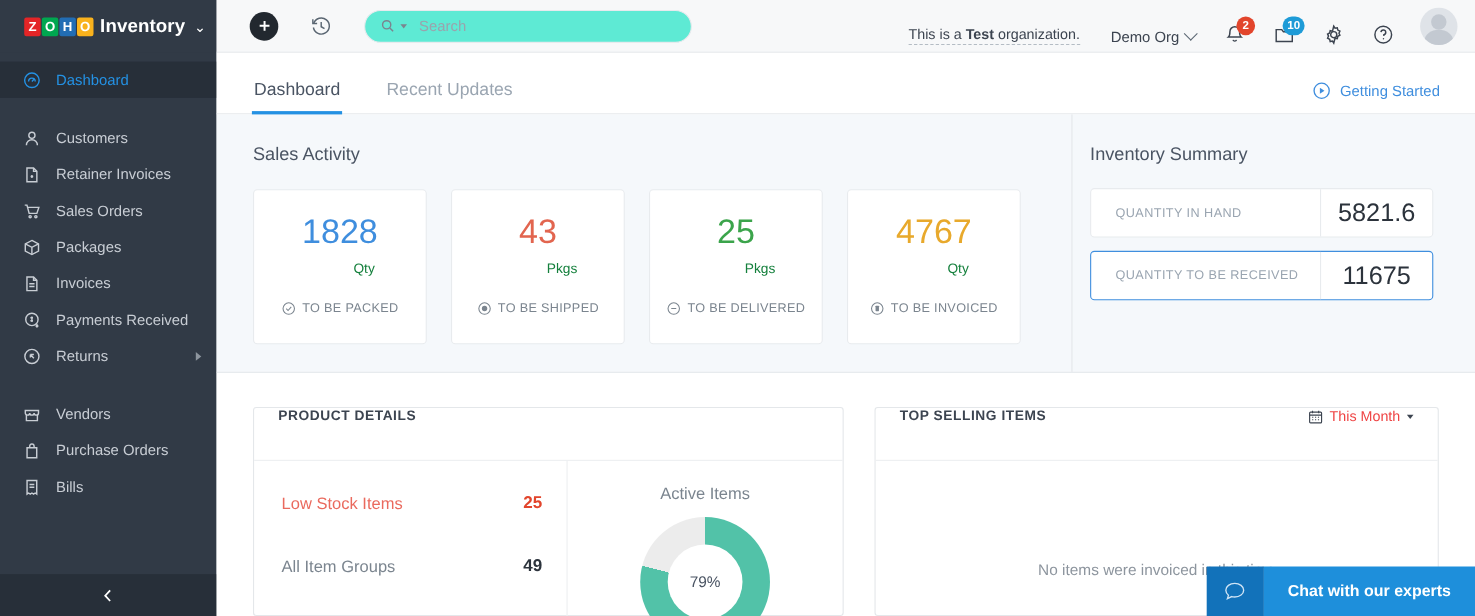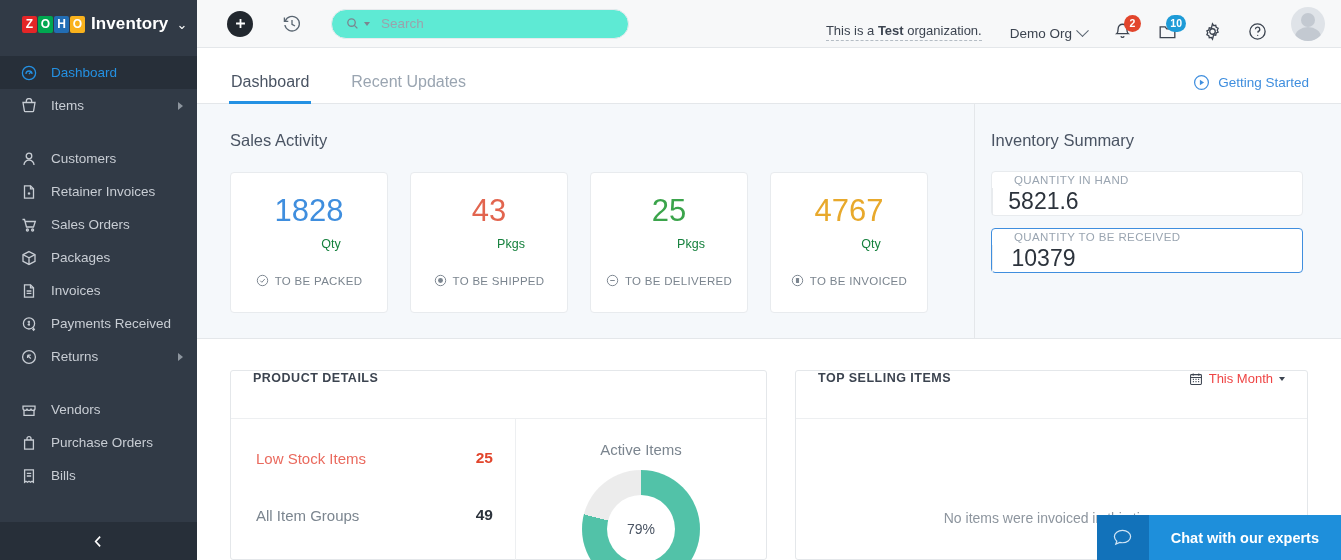--- a/index.html
+++ b/index.html
@@ -147,21 +147,21 @@
   }
   .card-num { font-size: 31px; font-weight: 300; line-height: 1; }
   .card-unit { font-size: 12.5px; color: #15803d; margin-top: 11px; margin-left: 44px; }
   .card-foot { display: flex; align-items: center; gap: 6px; margin-top: 23px; font-size: 11.5px; color: #7b858f; letter-spacing: .3px; }
   .card-foot svg { width: 13px; height: 13px; stroke: #7b858f; fill: none; stroke-width: 1.2; }
 
   .inv-panel { width: 367px; padding: 27px 0 0 16px; border-left: 1px solid #e4e7ea; }
   .inv-rows { margin-top: 21px; }
   .inv-row {
     width: 312px; height: 45px; background: #fff; border: 1px solid #e8ebee;
-    border-radius: 4px; display: flex; align-items: stretch; margin-bottom: 12px; cursor: pointer; flex-direction: column;
+    border-radius: 4px; display: flex; align-items: stretch; margin-bottom: 12px; cursor: pointer;
   }
   .inv-row.hl { border-color: #3f8ede; }
   .inv-label {
     flex: 1; display: flex; align-items: center; padding-left: 22px;
     font-size: 11.5px; color: #9aa5b1; letter-spacing: .4px;
   }
   .inv-value {
     width: 102px; display: flex; align-items: center; justify-content: center;
     font-size: 23px; color: #2c333c; font-weight: 400; border-left: 1px solid #e8ebee;
   }
@@ -238,30 +238,20 @@
         <span class="nav-ico">
           <svg viewBox="0 0 16 16">
               <circle cx="8" cy="8" r="6.6"></circle>
               <path d="M5 9a3 3 0 0 1 6 0"></path>
               <path d="M8 9l2.3-2.4"></path>
             </svg>
         </span>
         <span>Dashboard</span>
       </div>
 
-      <div class="nav-item">
-        <span class="nav-ico">
-          <svg viewBox="0 0 16 16">
-              <path d="M2 4.5h12l-1.4 8.3a1 1 0 0 1-1 .8H4.4a1 1 0 0 1-1-.8z"></path>
-              <path d="M5.3 4.5V3.3a2.7 2.7 0 0 1 5.4 0v1.2"></path>
-            </svg>
-        </span>
-        <span>Items</span>
-        <span class="nav-arrow"></span>
-      </div>
 
       <div class="nav-gap"></div>
 
       <div class="nav-item">
         <span class="nav-ico">
           <svg viewBox="0 0 16 16">
               <circle cx="8" cy="5" r="2.8"></circle>
               <path d="M3 14a5 5 0 0 1 10 0"></path>
             </svg>
         </span>
@@ -509,21 +499,21 @@
 
       <div class="inv-panel">
         <div class="panel-title">Inventory Summary</div>
         <div class="inv-rows">
           <div class="inv-row">
             <div class="inv-label">QUANTITY IN HAND</div>
             <div class="inv-value">5821.6</div>
           </div>
           <div class="inv-row hl">
             <div class="inv-label">QUANTITY TO BE RECEIVED</div>
-            <div class="inv-value">10379</div>
+            <div class="inv-value">11675</div>
           </div>
         </div>
       </div>
     </section>
 
     <section class="lower">
 
       <div class="box prod-box">
         <div class="box-head">
           <span class="box-title">PRODUCT DETAILS</span>

